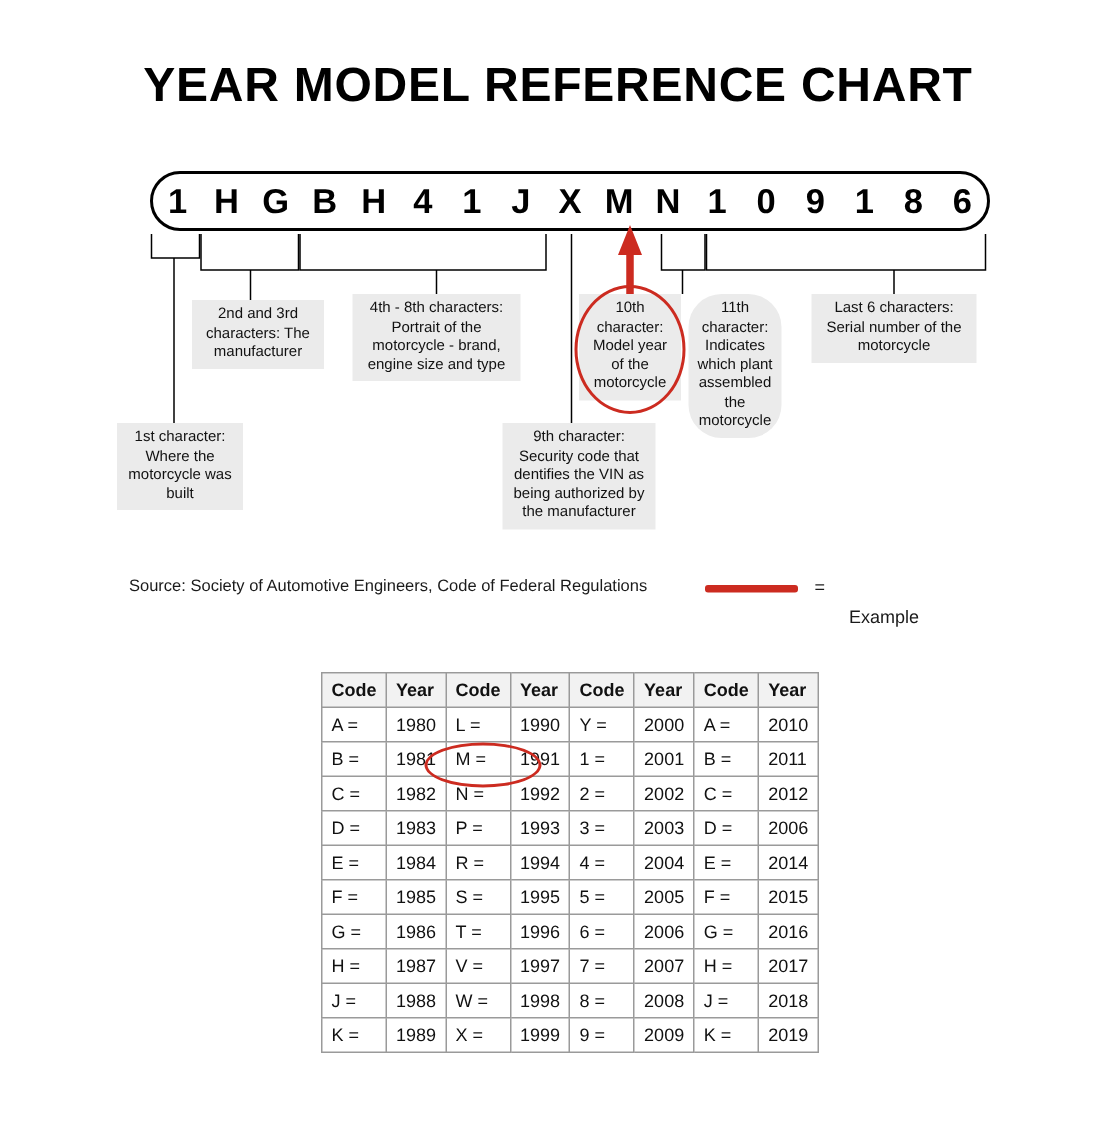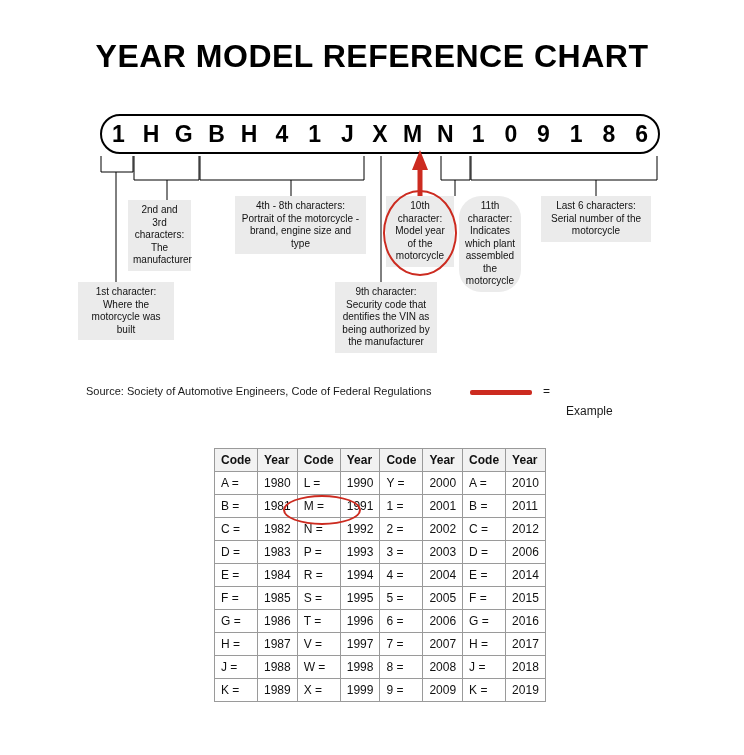--- a/index.html
+++ b/index.html
@@ -66,23 +66,23 @@
     position: absolute;
     background: #ebebeb;
     color: #111;
     font-size: 10px;
     line-height: 1.25;
     text-align: center;
     padding: 4px 5px;
     box-sizing: border-box;
   }
 
-  #note-1st      { left: 78px;  top: 282px; width: 96px; }
-  #note-2nd3rd   { left: 128px; top: 200px; width: 63px; }
-  #note-4th8th   { left: 235px; top: 196px; width: 131px; }
+  #note-1st      { left: 78px;  top: 282px; width: 84px; }
+  #note-2nd3rd   { left: 128px; top: 200px; width: 88px; }
+  #note-4th8th   { left: 235px; top: 196px; width: 112px; }
   #note-9th      { left: 335px; top: 282px; width: 102px; }
   #note-10th     { left: 386px; top: 196px; width: 68px; }
   #note-11th     { left: 459px; top: 196px; width: 62px; border-radius: 22px; }
   #note-last6    { left: 541px; top: 196px; width: 110px; }
 
   
   #ellipse-10th {
     position: absolute;
     left: 383px;
     top: 190px;

